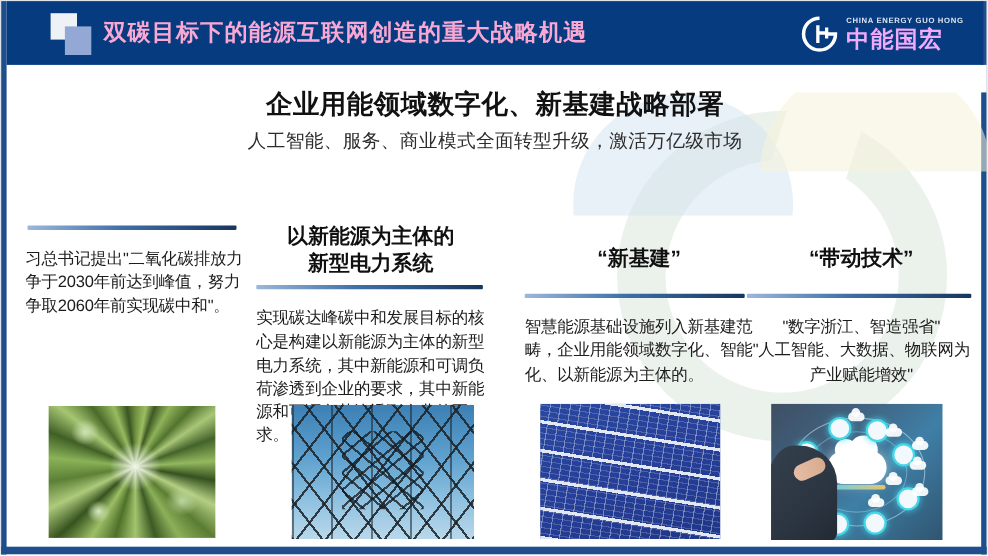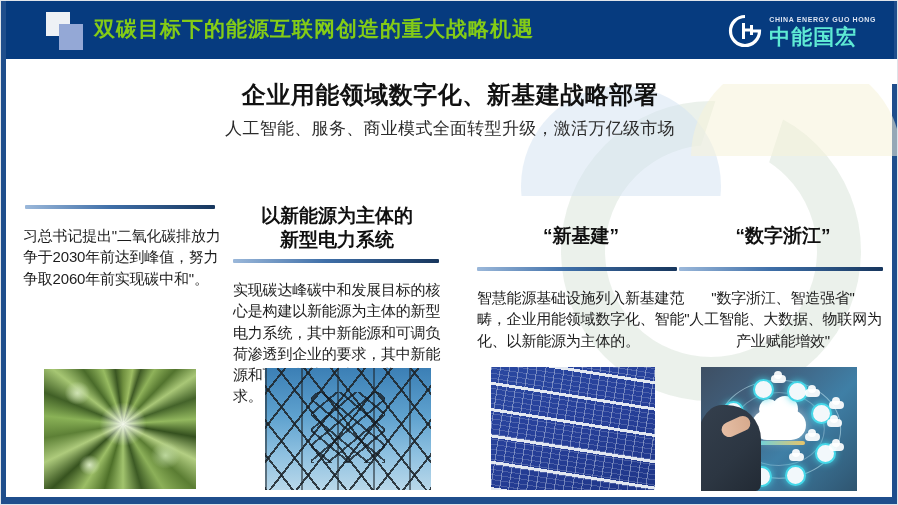--- a/index.html
+++ b/index.html
@@ -52,21 +52,21 @@
   }
   .hdr-sq-b {
     position: absolute;
     left: 53px; top: 23px;
     width: 24px; height: 26px;
     background: #94a8d6;
   }
   .hdr-title {
     position: absolute;
     left: 88px; top: 14px;
-    color: #84cc16;
+    color: #f9a8d4;
     font-size: 21px;
     font-weight: bold;
     letter-spacing: 1px;
     white-space: nowrap;
   }
   
   .logo {
     position: absolute;
     right: 18px; top: 10px;
     height: 40px;
@@ -87,21 +87,21 @@
   }
   .logo-en {
     color: #dce4f2;
     font-size: 7px;
     letter-spacing: 0.6px;
     font-weight: bold;
     margin-bottom: 3px;
     white-space: nowrap;
   }
   .logo-cn {
-    color: #5eead4;
+    color: #f0abfc;
     font-size: 21px;
     font-weight: bold;
     letter-spacing: 1px;
     white-space: nowrap;
   }
   
   .decor-ring {
     position: absolute;
     left: 560px; top: 100px;
     width: 300px; height: 300px;
@@ -406,21 +406,21 @@
     <div class="col-body">实现碳达峰碳中和发展目标的核心是构建以新能源为主体的新型电力系统，其中新能源和可调负荷渗透到企业的要求，其中新能源和可调负荷渗透到企业的要求。</div>
   </div>
 
   <div class="col col-3">
     <div class="col-head">“新基建”</div>
     <div class="col-rule"></div>
     <div class="col-body">智慧能源基础设施列入新基建范畴，企业用能领域数字化、智能化、以新能源为主体的。</div>
   </div>
 
   <div class="col col-4">
-    <div class="col-head">“数字浙江”</div>
+    <div class="col-head">“带动技术”</div>
     <div class="col-rule"></div>
     <div class="col-body" style="white-space:pre-line;">"数字浙江、智造强省"
 "人工智能、大数据、物联网为产业赋能增效"</div>
   </div>
 
   <div class="photo photo-1">
     <div class="img-forest"></div>
   </div>
 
   <div class="photo photo-2">

